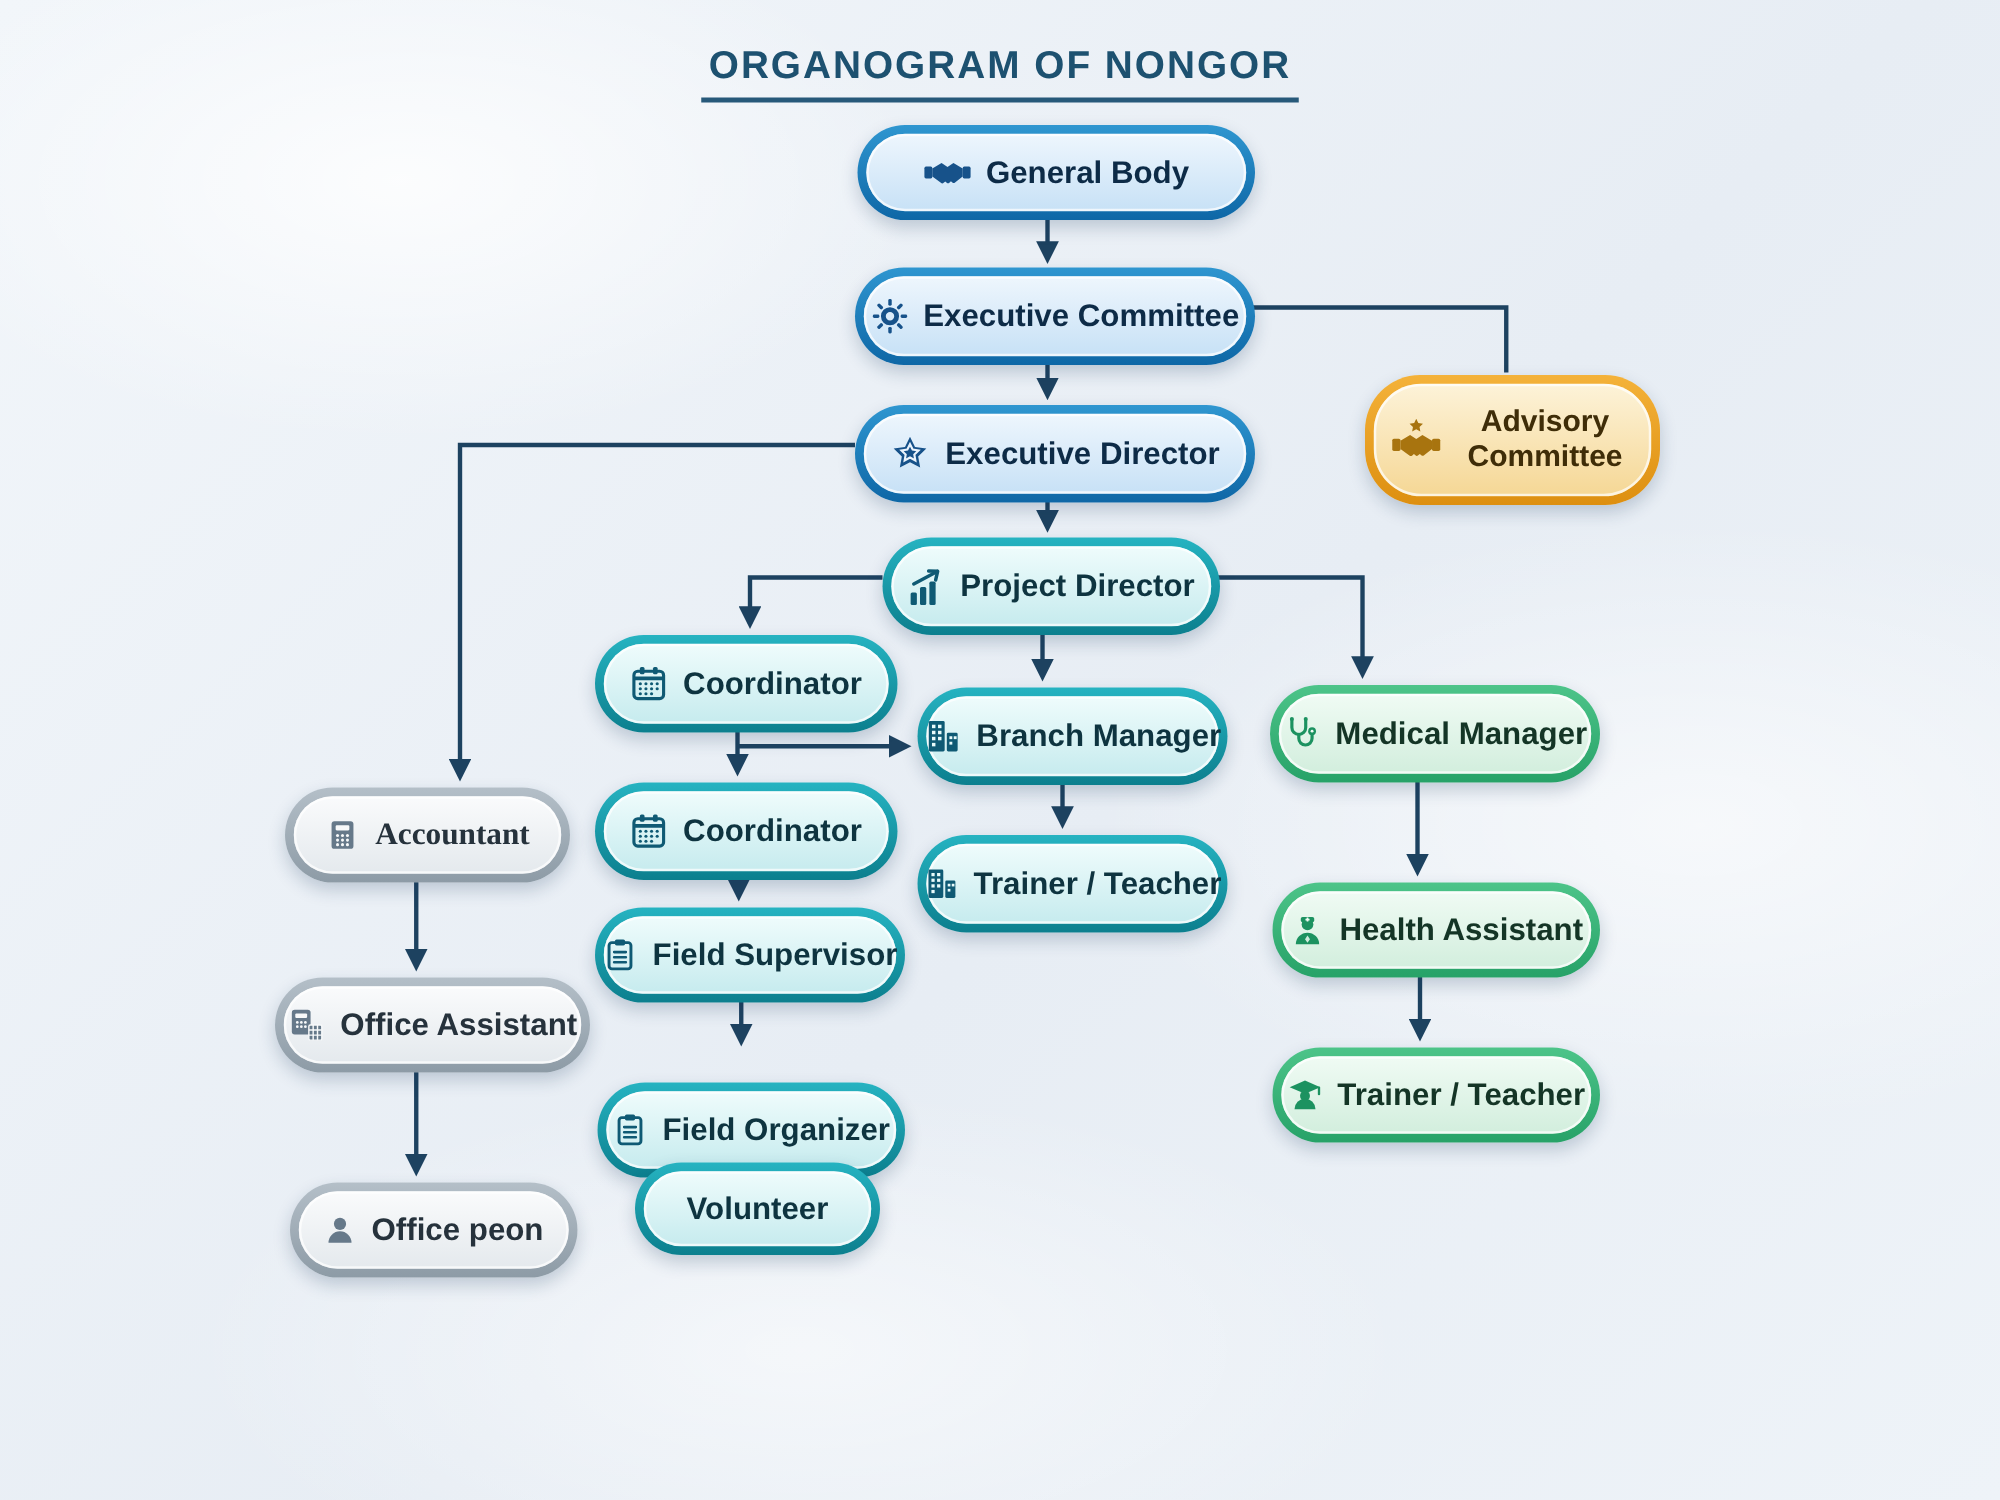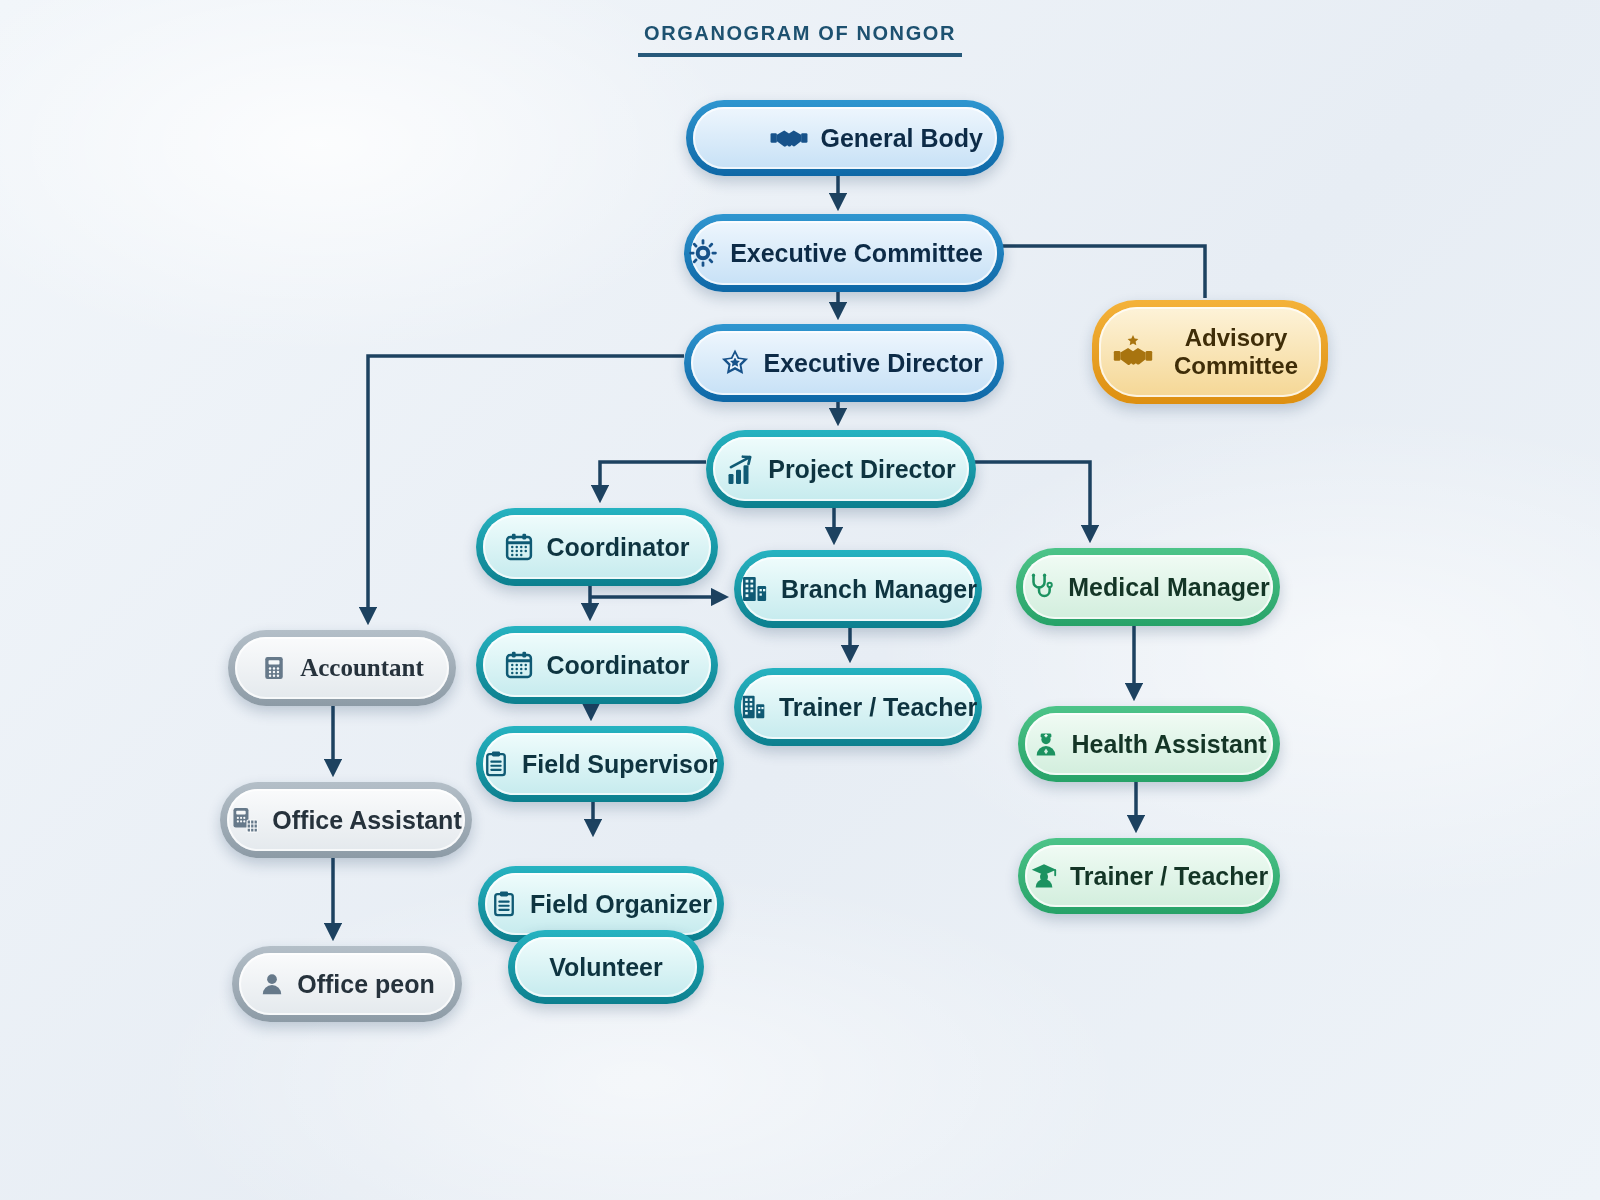--- a/index.html
+++ b/index.html
@@ -7,39 +7,39 @@
     position:relative;width:1600px;height:1200px;overflow:hidden;
     font-family:"Liberation Sans",sans-serif;
     background:
       radial-gradient(ellipse 600px 300px at 20% 12%, rgba(255,255,255,.8), transparent 70%),
       radial-gradient(ellipse 700px 350px at 85% 55%, rgba(255,255,255,.6), transparent 70%),
       radial-gradient(ellipse 700px 300px at 40% 90%, rgba(255,255,255,.55), transparent 70%),
       linear-gradient(135deg,#f2f6fa 0%,#e7edf4 55%,#eef3f8 100%);
   }
   .title-wrap{position:absolute;top:22px;left:0;right:0;text-align:center;}
   .page-title{
-    display:inline-block;margin:0;font-size:20px;font-weight:800;letter-spacing:1.6px;
+    display:inline-block;margin:12px;font-size:31px;font-weight:800;letter-spacing:1.6px;
     color:#1d5170;border-bottom:4px solid #27597a;padding:0 6px 8px 6px;
   }
   svg.connectors{position:absolute;left:0;top:0;}
   .edge{stroke:#1d4260;stroke-width:3.5;fill:none;}
   .node{
     position:absolute;border-radius:44px;padding:7px;
     box-shadow:0 6px 14px rgba(22,54,92,.22);
   }
   .node .inner{
     width:100%;height:100%;border-radius:38px;display:flex;align-items:center;
     justify-content:center;gap:12px;box-sizing:border-box;padding:0 14px;
     box-shadow:inset 0 0 0 2px rgba(255,255,255,.7);
   }
   .label{font-size:25px;font-weight:600;white-space:nowrap;}
   .icon{display:flex;align-items:center;justify-content:center;flex:0 0 auto;}
 
   .blue{background:linear-gradient(180deg,#2f96d0,#0e67a6);}
-  .blue .inner{background:linear-gradient(180deg,#eef6fd,#c7e1f6);color:#0d2b47;justify-content:flex-end;}
+  .blue .inner{background:linear-gradient(180deg,#eef6fd,#c7e1f6);color:#0d2b47;}
   .blue .icon{color:#17528a;}
 
   .teal{background:linear-gradient(180deg,#26b3c1,#0c7f8e);}
   .teal .inner{background:linear-gradient(180deg,#effcfc,#c6ebee);color:#0e3440;}
   .teal .icon{color:#0f5a74;}
 
   .green{background:linear-gradient(180deg,#4dc489,#27a268);}
   .green .inner{background:linear-gradient(180deg,#f0fbf4,#d2eedd);color:#143526;}
   .green .icon{color:#1c9260;}
 

